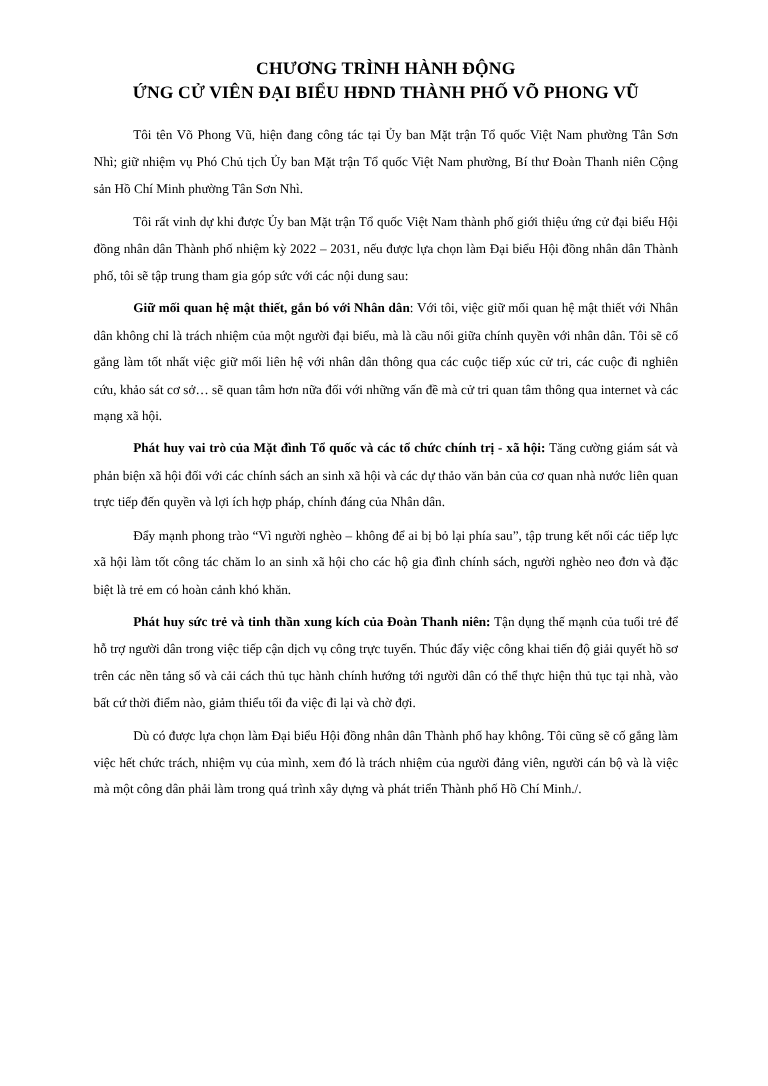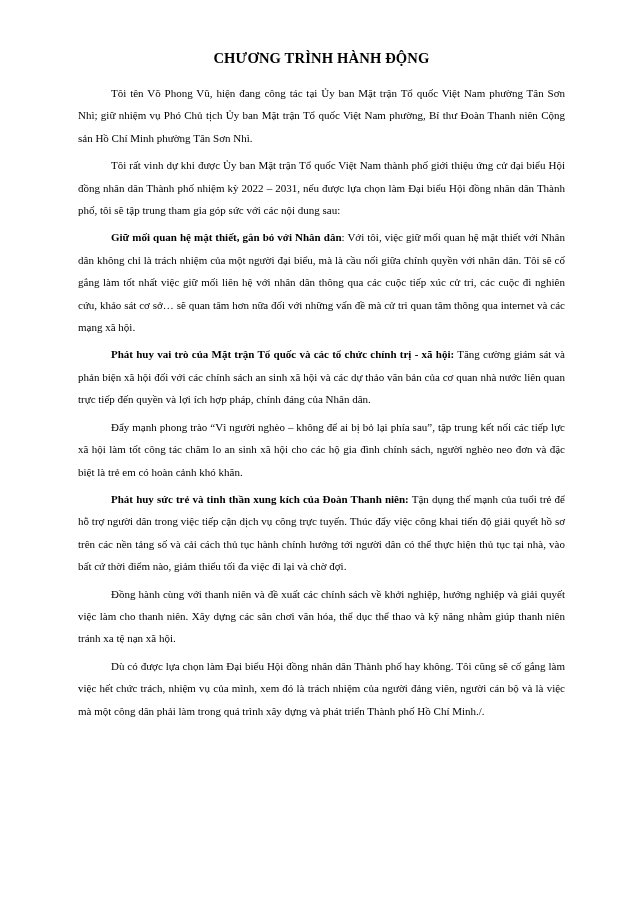--- a/index.html
+++ b/index.html
@@ -58,51 +58,49 @@
     height: 0;
   }
 </style>
 </head>
 <body>
 
 <div class="page">
 
   <div class="doc-title">
     <span class="title-line title-line-1">CHƯƠNG TRÌNH HÀNH ĐỘNG</span>
+    <span class="title-line title-line-2">ỨNG CỬ VIÊN ĐẠI BIỂU HĐND THÀNH PHỐ VÕ PHONG VŨ</span>
   </div>
 
   <div class="body-block">
 
     <p class="para">
       <span>Tôi tên Võ Phong Vũ, hiện đang công tác tại Ủy ban Mặt trận Tổ quốc Việt Nam phường Tân Sơn Nhì; giữ nhiệm vụ Phó Chủ tịch Ủy ban Mặt trận Tổ quốc Việt Nam phường, Bí thư Đoàn Thanh niên Cộng sản Hồ Chí Minh phường Tân Sơn Nhì.</span>
     </p>
 
     <p class="para">
       <span>Tôi rất vinh dự khi được Ủy ban Mặt trận Tổ quốc Việt Nam thành phố giới thiệu ứng cử đại biểu Hội đồng nhân dân Thành phố nhiệm kỳ 2022 – 2031, nếu được lựa chọn làm Đại biểu Hội đồng nhân dân Thành phố, tôi sẽ tập trung tham gia góp sức với các nội dung sau:</span>
     </p>
 
     <p class="para">
       <span class="lead">Giữ mối quan hệ mật thiết, gắn bó với Nhân dân</span><span>: Với tôi, việc giữ mối quan hệ mật thiết với Nhân dân không chỉ là trách nhiệm của một người đại biểu, mà là cầu nối giữa chính quyền với nhân dân. Tôi sẽ cố gắng làm tốt nhất việc giữ mối liên hệ với nhân dân thông qua các cuộc tiếp xúc cử tri, các cuộc đi nghiên cứu, khảo sát cơ sở… sẽ quan tâm hơn nữa đối với những vấn đề mà cử tri quan tâm thông qua internet và các mạng xã hội.</span>
     </p>
 
     <p class="para">
-      <span class="lead">Phát huy vai trò của Mặt trận Tổ quốc và các tổ chức chính trị - xã hội:</span><span> Tăng cường giám sát và phản biện xã hội đối với các chính sách an sinh xã hội và các dự thảo văn bản của cơ quan nhà nước liên quan trực tiếp đến quyền và lợi ích hợp pháp, chính đáng của Nhân dân.</span>
+      <span class="lead">Phát huy vai trò của Mặt đình Tổ quốc và các tổ chức chính trị - xã hội:</span><span> Tăng cường giám sát và phản biện xã hội đối với các chính sách an sinh xã hội và các dự thảo văn bản của cơ quan nhà nước liên quan trực tiếp đến quyền và lợi ích hợp pháp, chính đáng của Nhân dân.</span>
     </p>
 
     <p class="para">
       <span>Đẩy mạnh phong trào “Vì người nghèo – không để ai bị bỏ lại phía sau”, tập trung kết nối các tiếp lực xã hội làm tốt công tác chăm lo an sinh xã hội cho các hộ gia đình chính sách, người nghèo neo đơn và đặc biệt là trẻ em có hoàn cảnh khó khăn.</span>
     </p>
 
     <p class="para">
       <span class="lead">Phát huy sức trẻ và tinh thần xung kích của Đoàn Thanh niên:</span><span> Tận dụng thế mạnh của tuổi trẻ để hỗ trợ người dân trong việc tiếp cận dịch vụ công trực tuyến. Thúc đẩy việc công khai tiến độ giải quyết hồ sơ trên các nền tảng số và cải cách thủ tục hành chính hướng tới người dân có thể thực hiện thủ tục tại nhà, vào bất cứ thời điểm nào, giảm thiểu tối đa việc đi lại và chờ đợi.</span>
     </p>
 
-    <p class="para">
-      <span>Đồng hành cùng với thanh niên và đề xuất các chính sách về khởi nghiệp, hướng nghiệp và giải quyết việc làm cho thanh niên. Xây dựng các sân chơi văn hóa, thể dục thể thao và kỹ năng nhằm giúp thanh niên tránh xa tệ nạn xã hội.</span>
-    </p>
 
     <p class="para">
       <span>Dù có được lựa chọn làm Đại biểu Hội đồng nhân dân Thành phố hay không. Tôi cũng sẽ cố gắng làm việc hết chức trách, nhiệm vụ của mình, xem đó là trách nhiệm của người đảng viên, người cán bộ và là việc mà một công dân phải làm trong quá trình xây dựng và phát triển Thành phố Hồ Chí Minh./.</span>
     </p>
 
   </div>
 
   <div class="tail-spacer"></div>
 
 </div>

